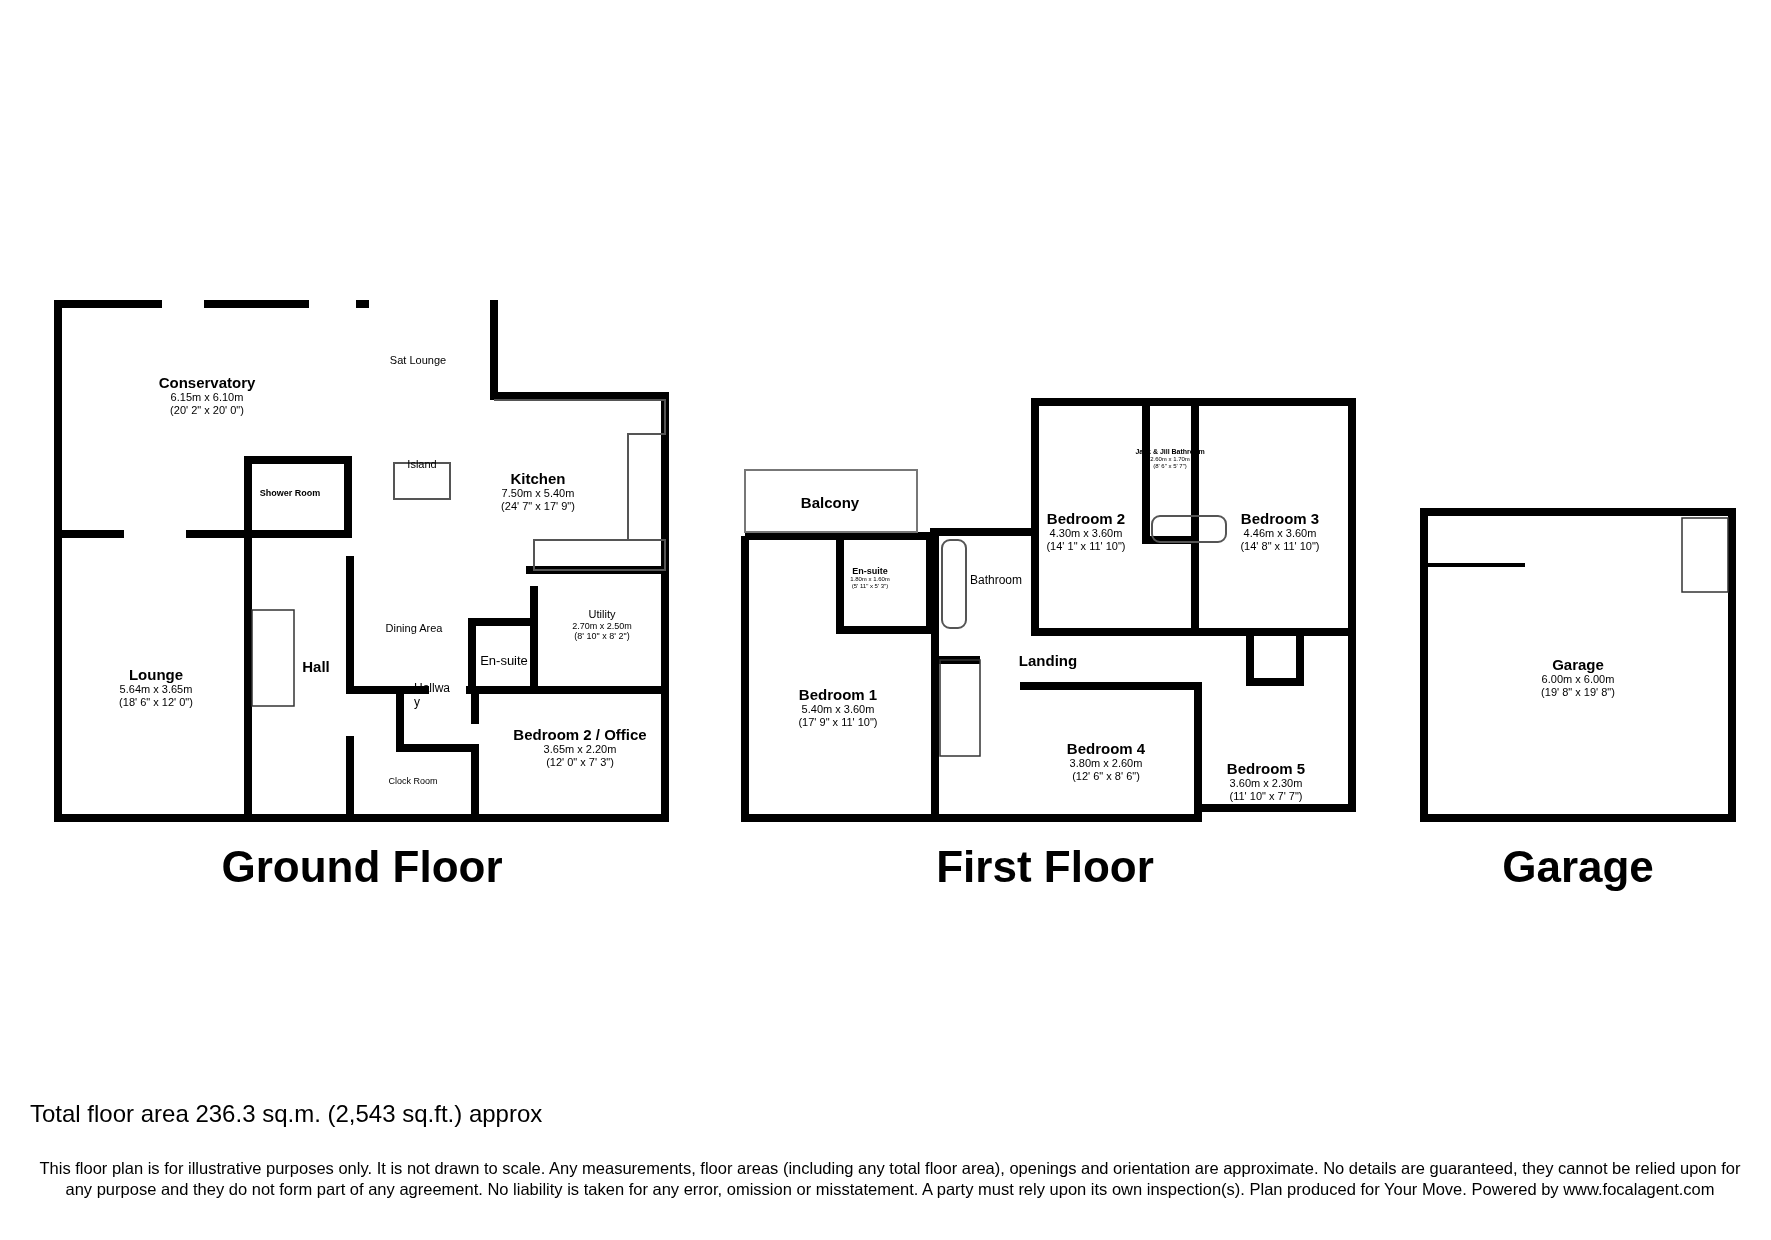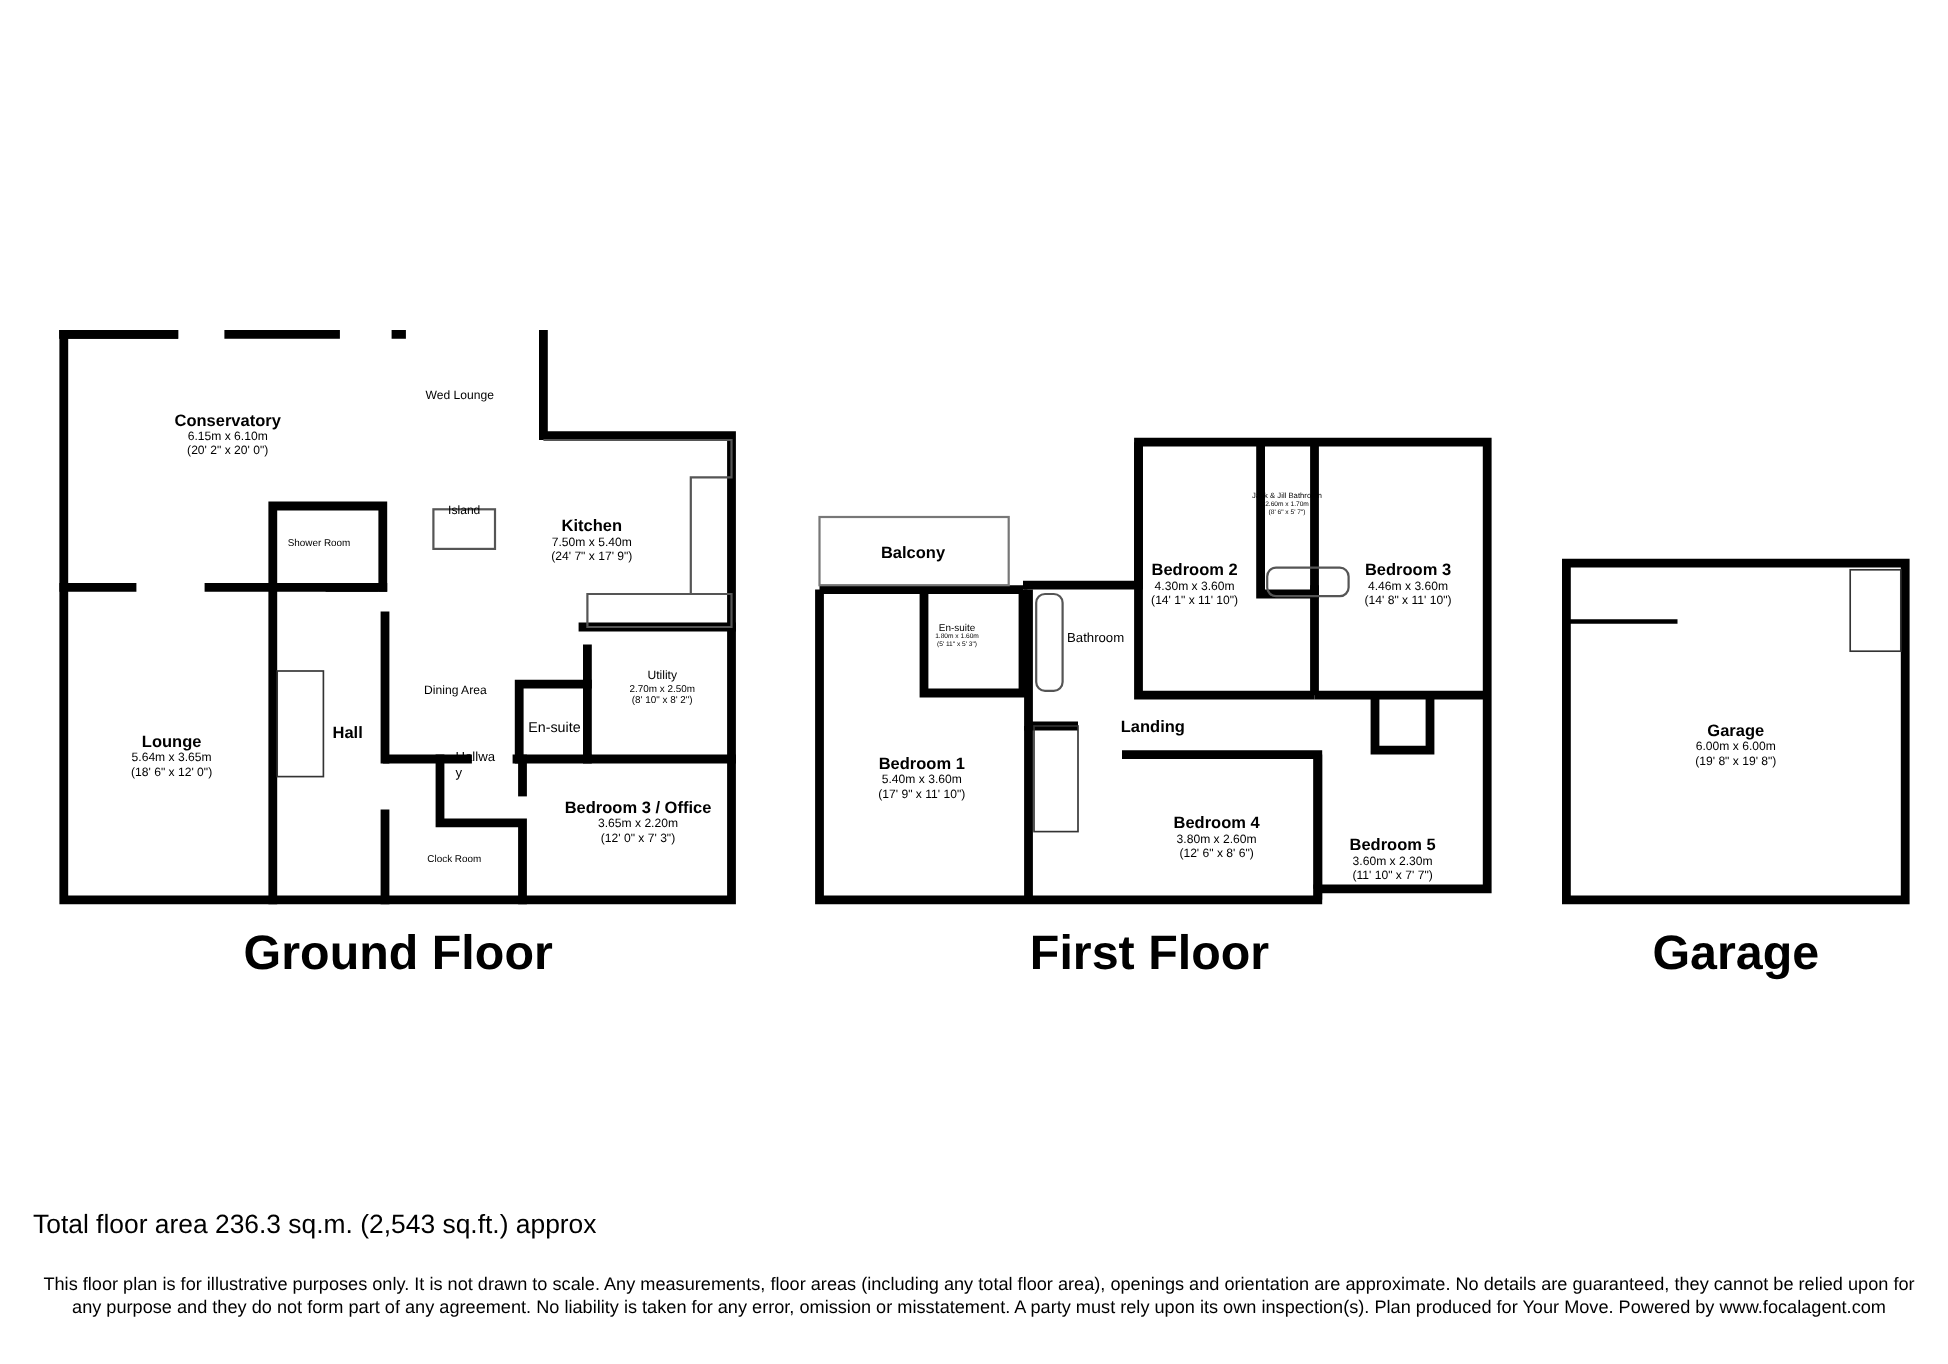--- a/index.html
+++ b/index.html
@@ -1,21 +1,21 @@
 <!DOCTYPE html>
 <html><head>
 <meta charset="utf-8">
 <style>
   html,body{margin:0;padding:0;background:#fff;}
   body{width:1771px;height:1240px;position:relative;overflow:hidden;font-family:"Liberation Sans","DejaVu Sans",sans-serif;color:#000;}
   #plan{position:absolute;left:0;top:0;}
   .lbl{position:absolute;text-align:center;white-space:nowrap;transform:translateX(-50%);line-height:1.15;}
   .name{font-size:15px;display:block;font-weight:bold;}
   .dim{font-size:11px;display:block;}
-  .small .name{font-size:9px;font-weight:normal;}
+  .small .name{font-size:9px;font-weight:bold;}
   .small .dim{font-size:6px;}
   .floor-title{position:absolute;font-weight:bold;font-size:44px;transform:translateX(-50%);white-space:nowrap;}
   .total{position:absolute;left:30px;top:1100px;font-size:24px;}
   .disc{position:absolute;left:30px;width:1720px;top:1158px;font-size:16.5px;text-align:center;line-height:1.25;}
 </style>
 </head>
 <body>
 
 <svg id="plan" width="1771" height="1240" viewBox="0 0 1771 1240">
   <g stroke="#000" stroke-width="8" fill="none" stroke-linecap="square">
@@ -73,21 +73,21 @@
     <rect x="1682" y="518" width="46" height="74"></rect>
   </g>
 </svg>
 
 <div class="lbl" style="left:207px;top:374px">
   <span class="name">Conservatory</span>
   <span class="dim">6.15m x 6.10m</span>
   <span class="dim">(20' 2" x 20' 0")</span>
 </div>
 <div class="lbl" style="left:418px;top:354px">
-  <span class="dim">Wed Lounge</span>
+  <span class="dim">Sat Lounge</span>
 </div>
 <div class="lbl small" style="left:290px;top:488px">
   <span class="name">Shower Room</span>
 </div>
 <div class="lbl" style="left:422px;top:458px">
   <span class="dim">Island</span>
 </div>
 <div class="lbl" style="left:538px;top:470px">
   <span class="name">Kitchen</span>
   <span class="dim">7.50m x 5.40m</span>
@@ -109,21 +109,21 @@
   <span class="dim">5.64m x 3.65m</span>
   <span class="dim">(18' 6" x 12' 0")</span>
 </div>
 <div class="lbl" style="left:316px;top:658px">
   <span class="name">Hall</span>
 </div>
 <div class="lbl" style="left:414px;top:682px;width:30px;white-space:normal;text-align:left;transform:none">
   <span class="dim" style="font-size:12px">Hallwa y</span>
 </div>
 <div class="lbl" style="left:580px;top:726px">
-  <span class="name">Bedroom 3 / Office</span>
+  <span class="name">Bedroom 2 / Office</span>
   <span class="dim">3.65m x 2.20m</span>
   <span class="dim">(12' 0" x 7' 3")</span>
 </div>
 <div class="lbl" style="left:413px;top:776px">
   <span class="dim" style="font-size:9px">Clock Room</span>
 </div>
 
 <div class="lbl" style="left:830px;top:494px">
   <span class="name">Balcony</span>
 </div>

